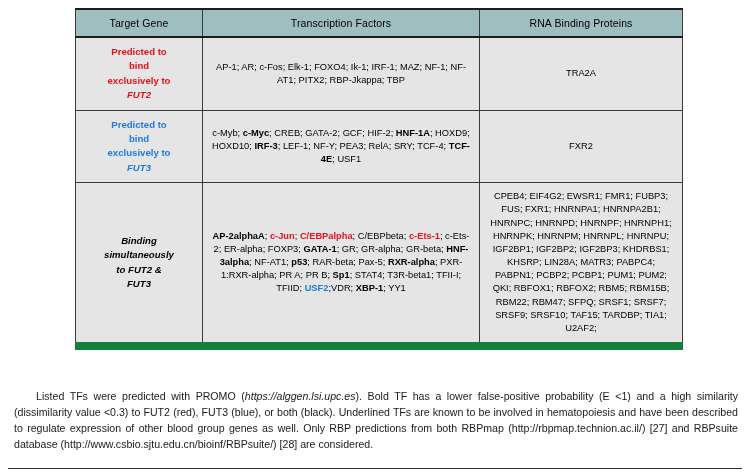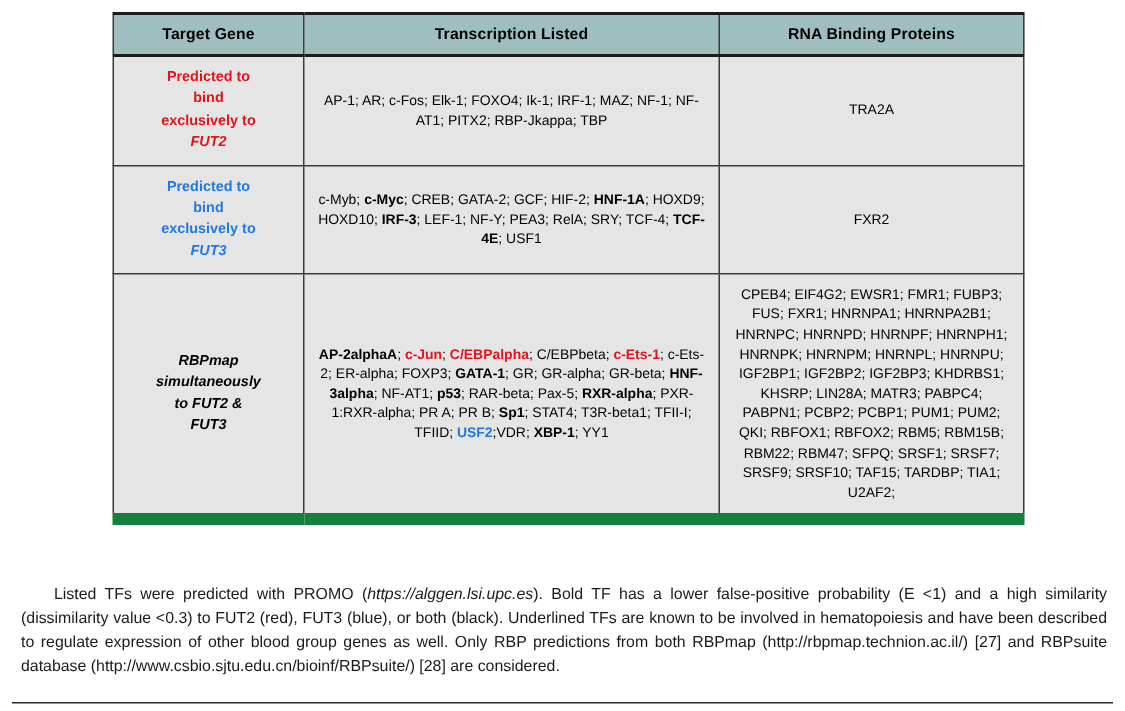--- a/index.html
+++ b/index.html
@@ -33,21 +33,21 @@
     table-layout: fixed;
   }
   table.genes th, table.genes td {
     border: 1px solid #3a3a3a;
     vertical-align: middle;
     text-align: center;
   }
   table.genes thead th {
     background: #9fbec0;
     font-size: 10.5px;
-    font-weight: bold;
+    font-weight: normal;
     padding: 7px 4px;
     letter-spacing: 0.1px;
     border-bottom: 2px solid #1c1c1c;
     border-top: 2px solid #1c1c1c;
   }
   table.genes tbody td {
     background: #e5e5e5;
     font-size: 9.3px;
     line-height: 1.42;
     padding: 7px 8px;
@@ -102,21 +102,21 @@
 </head>
 <body>
 
 <div class="page">
 
   <div class="table-wrap">
     <table class="genes">
       <thead>
         <tr>
           <th class="col-gene">Target Gene</th>
-          <th class="col-tf">Transcription Listed</th>
+          <th class="col-tf">Transcription Factors</th>
           <th class="col-rbp">RNA Binding Proteins</th>
         </tr>
       </thead>
       <tbody>
 
         <tr>
           <td class="col-gene">
             <div class="gene-label red">
               <span>Predicted to</span><br>
               <span>bind</span><br>
@@ -141,21 +141,21 @@
           </td>
           <td class="col-tf cell-center">
             <span><span>c-Myb; </span><span class="bold">c-Myc</span><span>; CREB; GATA-2; GCF; HIF-2; </span><span class="bold">HNF-1A</span><span>; HOXD9; HOXD10; </span><span class="bold">IRF-3</span><span>; LEF-1; NF-Y; PEA3; RelA; SRY; TCF-4; </span><span class="bold">TCF-4E</span><span>; USF1</span></span>
           </td>
           <td class="col-rbp cell-center">FXR2</td>
         </tr>
 
         <tr>
           <td class="col-gene">
             <div class="gene-label black ital">
-              <span>RBPmap</span><br>
+              <span>Binding</span><br>
               <span>simultaneously</span><br>
               <span>to FUT2 &amp;</span>
               <span class="gname">FUT3</span>
             </div>
           </td>
           <td class="col-tf cell-center">
             <span><span class="bold">AP-2alphaA</span><span>; </span><span class="bold red">c-Jun</span><span>; </span><span class="bold red">C/EBPalpha</span><span>; C/EBPbeta; </span><span class="bold red">c-Ets-1</span><span>; c-Ets-2; ER-alpha; FOXP3; </span><span class="bold uline">GATA-1</span><span>; GR; GR-alpha; GR-beta; </span><span class="bold">HNF-3alpha</span><span>; NF-AT1; </span><span class="bold">p53</span><span>; RAR-beta; Pax-5; </span><span class="bold">RXR-alpha</span><span>; PXR-1:RXR-alpha; PR A; PR B; </span><span class="bold uline">Sp1</span><span>; STAT4; T3R-beta1; TFII-I; TFIID; </span><span class="bold blue">USF2</span><span>;VDR; </span><span class="bold">XBP-1</span><span>; YY1</span></span>
           </td>
           <td class="col-rbp cell-center">CPEB4; EIF4G2; EWSR1; FMR1; FUBP3; FUS; FXR1; HNRNPA1; HNRNPA2B1; HNRNPC; HNRNPD; HNRNPF; HNRNPH1; HNRNPK; HNRNPM; HNRNPL; HNRNPU; IGF2BP1; IGF2BP2; IGF2BP3; KHDRBS1; KHSRP; LIN28A; MATR3; PABPC4; PABPN1; PCBP2; PCBP1; PUM1; PUM2; QKI; RBFOX1; RBFOX2; RBM5; RBM15B; RBM22; RBM47; SFPQ; SRSF1; SRSF7; SRSF9; SRSF10; TAF15; TARDBP; TIA1; U2AF2;</td>
         </tr>

